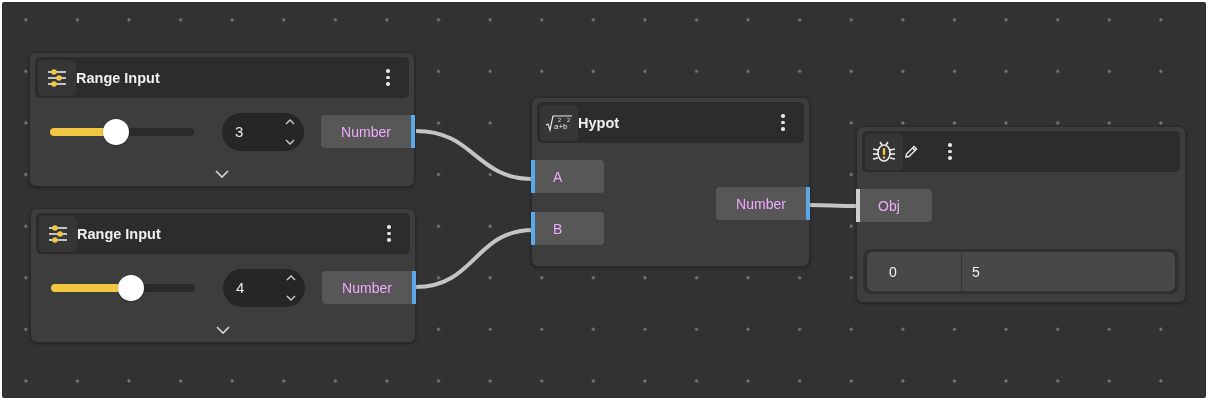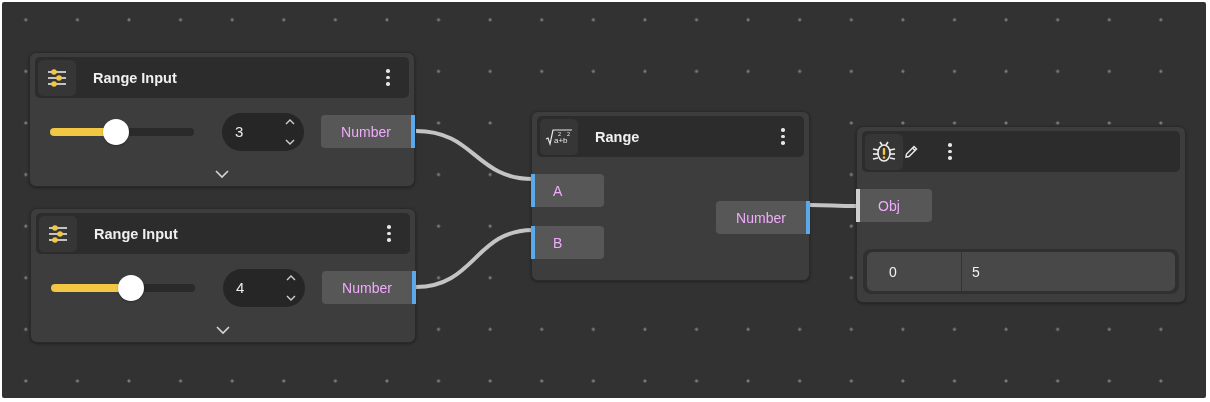--- a/index.html
+++ b/index.html
@@ -9,21 +9,21 @@
             border-radius:2px;
             background-image: radial-gradient(circle, #7a7a7a 1.3px, transparent 1.8px);
             background-size:51.6px 51.6px; background-position:-2px -8px; }
   .wires { position:absolute; left:0; top:0; width:1210px; height:402px; pointer-events:none; }
   .node { position:absolute; background:#3d3d3d; border:1px solid #2a2a2a; border-radius:7px;
           box-shadow:0 1px 3px rgba(0,0,0,0.35); }
   .node-header { position:absolute; left:5px; right:5px; top:4px; height:41px; background:#2c2c2c;
                  border-radius:5px; display:flex; align-items:center; }
   .node-icon { width:38px; height:36px; margin-left:3px; background:#363636; border-radius:5px;
                display:flex; align-items:center; justify-content:center; }
-  .node-title { color:#f0f0f0; font-weight:bold; font-size:14.5px; margin-left:17px; flex:1; }
+  .node-title { color:#f0f0f0; font-weight:bold; font-size:14.5px; flex:1; }
   .kebab { width:18px; height:24px; display:flex; flex-direction:column; align-items:center; justify-content:center; gap:3px; margin-right:12px; cursor:pointer; }
   .kebab span { width:3.5px; height:3.5px; border-radius:50%; background:#e6e6e6; display:block; }
   .slider { position:absolute; height:26px; }
   .slider .track { position:absolute; left:0; right:0; top:9px; height:8px; background:#2a2a2a; border-radius:4px; }
   .slider .fill { position:absolute; left:0; top:9px; height:8px; background:#f2c744; border-radius:4px; }
   .slider .thumb { position:absolute; top:0; width:26px; height:26px; border-radius:50%; background:#ffffff; margin-left:-13px; box-shadow:0 1px 2px rgba(0,0,0,0.3); }
   .stepper { position:absolute; width:82px; height:38px; background:#262626; border-radius:19px; }
   .stepper .val { position:absolute; left:13px; top:10px; color:#ececec; font-size:15px; }
   .stepper .up, .stepper .down { position:absolute; right:9px; width:10px; height:9px; cursor:pointer; }
   .stepper .up { top:5px; } .stepper .down { bottom:5px; }
@@ -129,31 +129,31 @@
       </svg>
   </div>
   <div class="port out" style="left:291px;top:62px;width:94px;">
       <span>Number</span>
     </div>
   <svg class="expand" style="left:184px;top:116px;" viewBox="0 0 16 10">
       <polyline points="2,2 8,8 14,2" stroke="#d6d6d6" stroke-width="1.6" fill="none"></polyline>
     </svg>
 </div>
 
-<div class="node" style="left:531px;top:111px;width:277px;height:168px;">
+<div class="node" style="left:531px;top:97px;width:277px;height:168px;">
   <div class="node-header">
     <div class="node-icon">
       <svg width="28" height="20" viewBox="0 0 28 20">
           <polyline points="1,12 3,11 5,17 8,3 27,3" stroke="#e8e8e8" stroke-width="1.2" fill="none"></polyline>
           <text x="9" y="16" font-size="8" fill="#e8e8e8" font-family="Liberation Sans, sans-serif">a+b</text>
           <text x="13" y="9" font-size="5.5" fill="#e8e8e8" font-family="Liberation Sans, sans-serif">2</text>
           <text x="22" y="9" font-size="5.5" fill="#e8e8e8" font-family="Liberation Sans, sans-serif">2</text>
         </svg>
     </div>
-    <span class="node-title">Range</span>
+    <span class="node-title">Hypot</span>
     <div class="kebab">
         <span></span>
         <span></span>
         <span></span>
       </div>
   </div>
   <div class="port in" style="left:-1px;top:62px;width:73px;">
       <span>A</span>
     </div>
   <div class="port in" style="left:-1px;top:114px;width:73px;">

